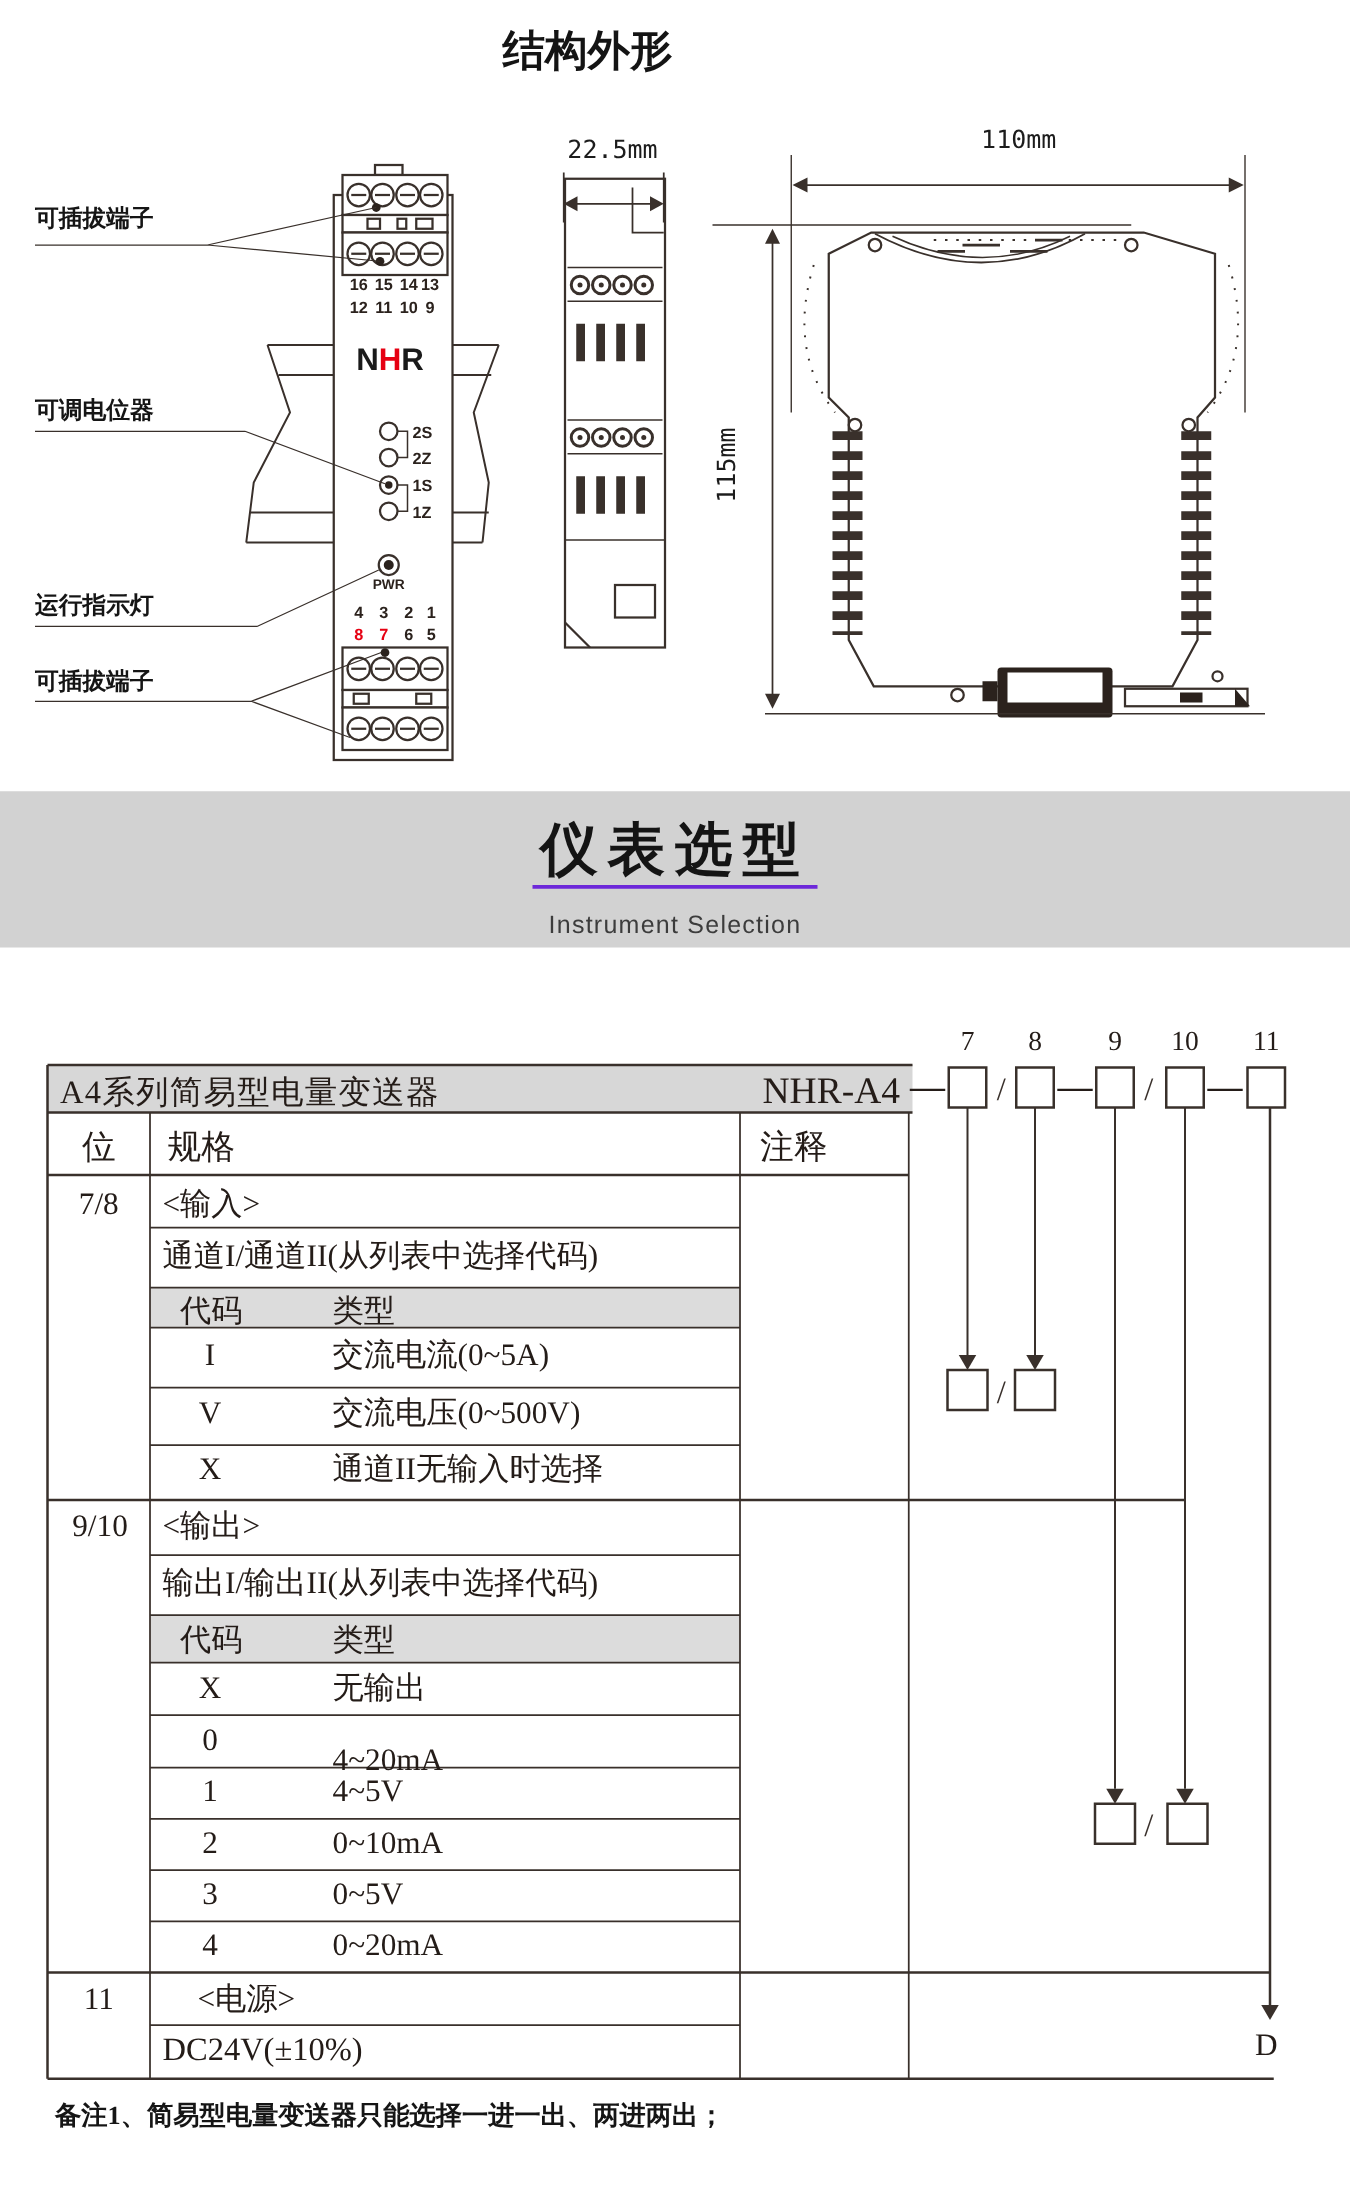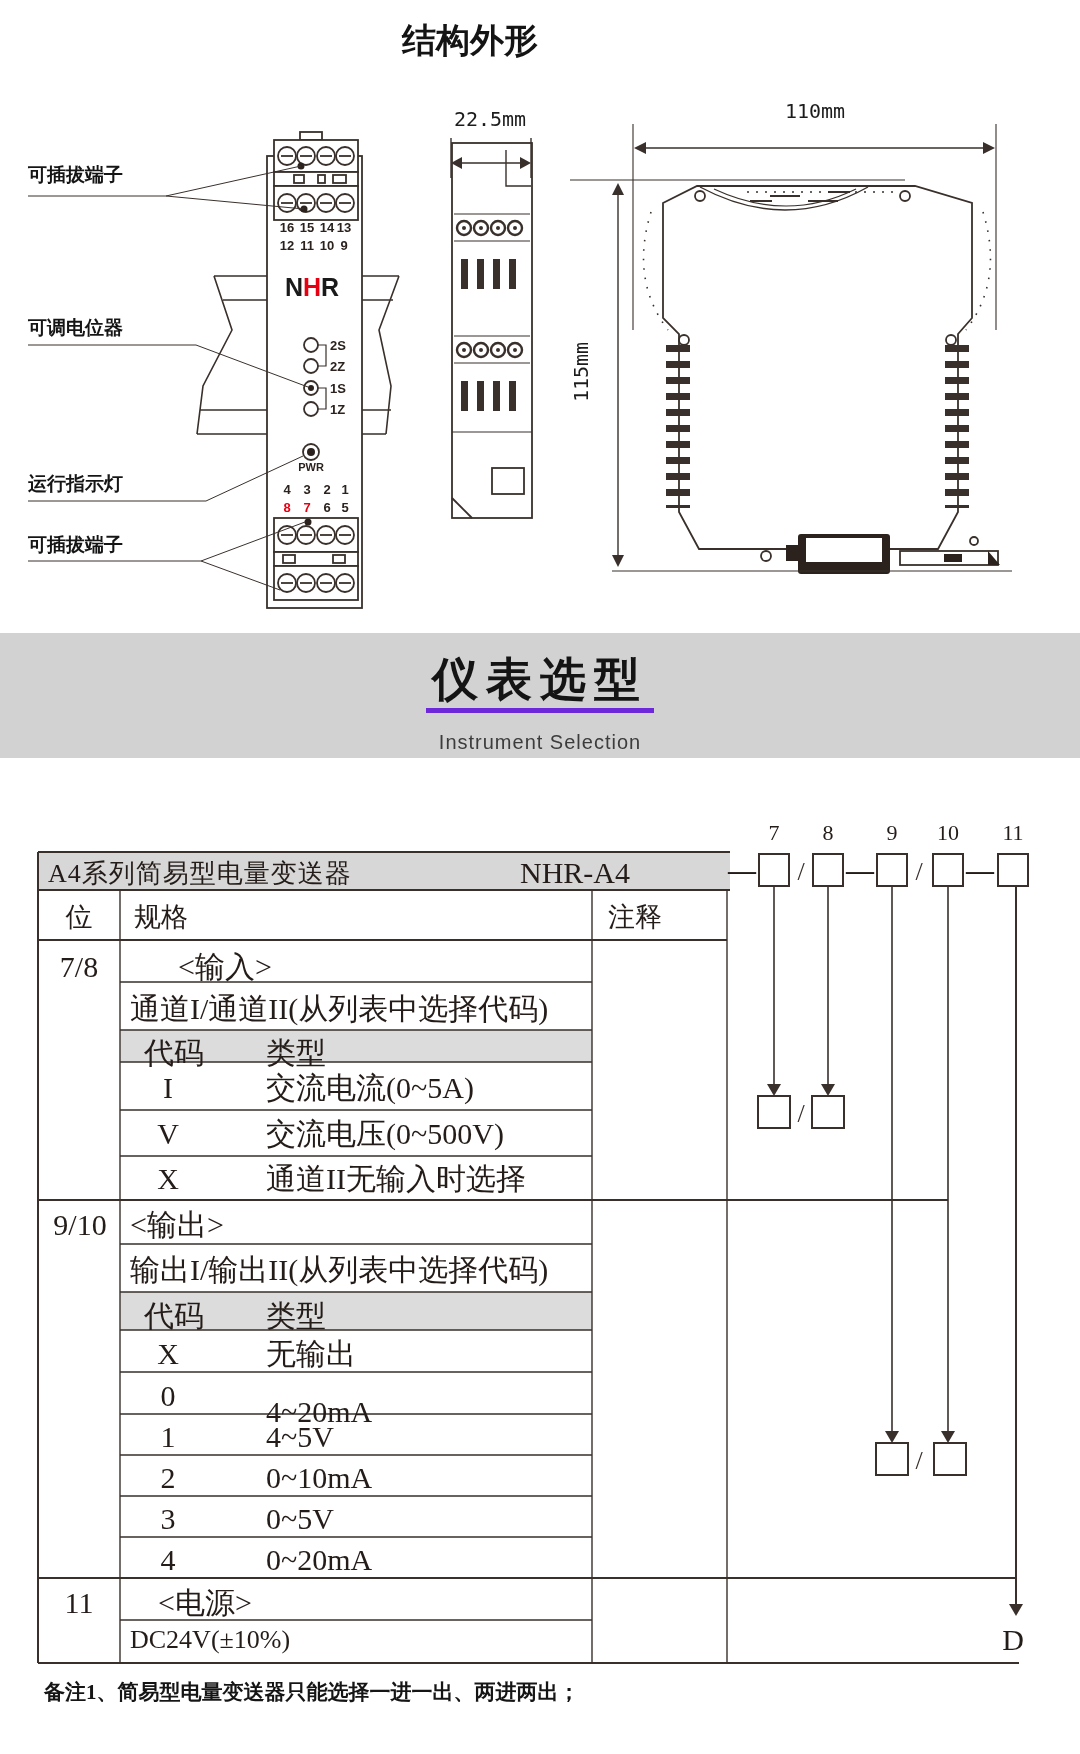--- a/index.html
+++ b/index.html
@@ -10,29 +10,29 @@
   svg{position:absolute;left:0;}
   .ink{stroke:#39302b;fill:none;}
   #top-draw{top:0;}
   
   #banner{
     position:absolute;left:0;top:633px;width:1080px;height:125px;
     background:#d2d2d2;text-align:center;
   }
   #banner .bt{
     display:inline-block;margin-top:22px;font-size:46px;font-weight:bold;
-    letter-spacing:8px;color:#141414;border-bottom:5px solid #6d28d9;
+    letter-spacing:8px;color:#141414;border-bottom:3px solid #6d28d9;
     padding:0 6px 5px 6px;line-height:1.05;
   }
   #banner .bs{font-size:20px;color:#3c3c3c;letter-spacing:1px;margin-top:18px;}
   
   #table-zone{position:absolute;left:0;top:758px;width:1080px;height:996px;}
   #table-zone svg{top:0;}
   .t{position:absolute;white-space:nowrap;font-family:"Liberation Serif",serif;color:#241c18;
-     font-size:30px;line-height:1.2;}
+     font-size:25px;line-height:1.2;}
   .ctr{text-align:center;}
   .noteline{position:absolute;left:44px;font-family:Liberation Serif, serif;
      font-weight:bold;font-size:21px;color:#151515;white-space:nowrap;}
   .codeNum{font-size:22px;}
   .dash{font-weight:bold;font-size:28px;line-height:32px;}
   .slash{font-size:26px;line-height:32px;color:#39302b;}
 </style>
 </head>
 <body>
 
@@ -278,33 +278,33 @@
     </g>
   </svg>
 
   <div class="t ctr codeNum" style="left:759px;width:30px;top:62px;">7</div>
   <div class="t ctr codeNum" style="left:813px;width:30px;top:62px;">8</div>
   <div class="t ctr codeNum" style="left:877px;width:30px;top:62px;">9</div>
   <div class="t ctr codeNum" style="left:933px;width:30px;top:62px;">10</div>
   <div class="t ctr codeNum" style="left:998px;width:30px;top:62px;">11</div>
 
   <div class="t" style="left:48px;top:100px;font-size:26px;letter-spacing:1px;">A4系列简易型电量变送器</div>
-  <div class="t" style="left:520px;width:200px;top:97px;font-size:30px;text-align:left;">NHR-A4</div>
+  <div class="t" style="left:520px;width:200px;top:97px;font-size:30px;text-align:right;">NHR-A4</div>
   <div class="t ctr dash" style="left:726px;width:32px;top:96px;">—</div>
   <div class="t ctr slash" style="left:789px;width:24px;top:98px;">/</div>
   <div class="t ctr dash" style="left:845px;width:30px;top:96px;">—</div>
   <div class="t ctr slash" style="left:907px;width:24px;top:98px;">/</div>
   <div class="t ctr dash" style="left:963px;width:34px;top:96px;">—</div>
 
   <div class="t ctr" style="left:38px;width:82px;top:143px;font-size:27px;">位</div>
   <div class="t" style="left:134px;top:143px;font-size:27px;">规格</div>
   <div class="t" style="left:608px;top:143px;font-size:27px;">注释</div>
 
   <div class="t ctr" style="left:38px;width:82px;top:191px;">7/8</div>
-  <div class="t" style="left:130px;top:191px;margin-left:48px;">&lt;输入&gt;</div>
+  <div class="t" style="left:130px;top:191px;">&lt;输入&gt;</div>
   <div class="t" style="left:130px;top:233px;">通道I/通道II(从列表中选择代码)</div>
   <div class="t" style="left:144px;top:277px;">代码</div>
   <div class="t" style="left:266px;top:277px;">类型</div>
   <div class="t ctr" style="left:140px;width:56px;top:312px;">I</div>
   <div class="t" style="left:266px;top:312px;">交流电流(0~5A)</div>
   <div class="t ctr" style="left:140px;width:56px;top:358px;">V</div>
   <div class="t" style="left:266px;top:358px;">交流电压(0~500V)</div>
   <div class="t ctr" style="left:140px;width:56px;top:403px;">X</div>
   <div class="t" style="left:266px;top:403px;">通道II无输入时选择</div>
 

